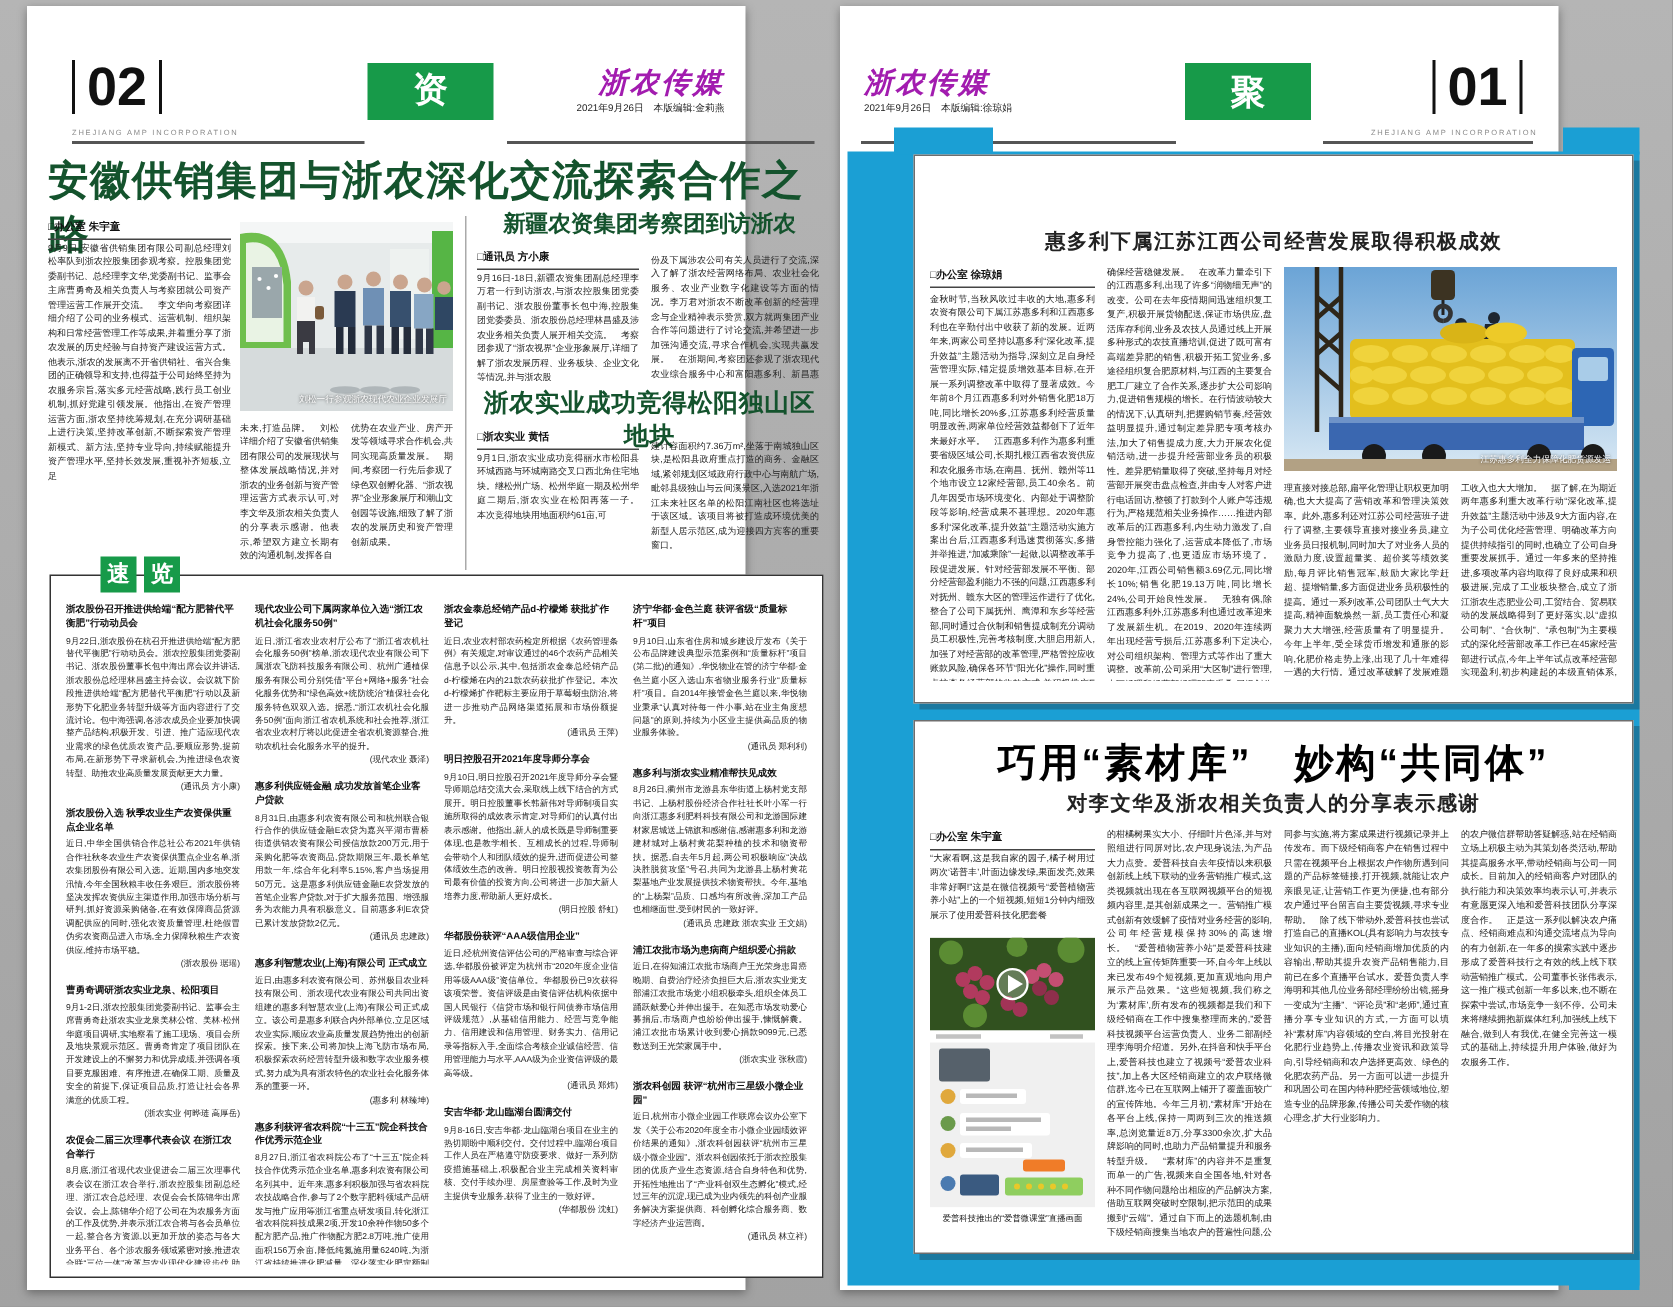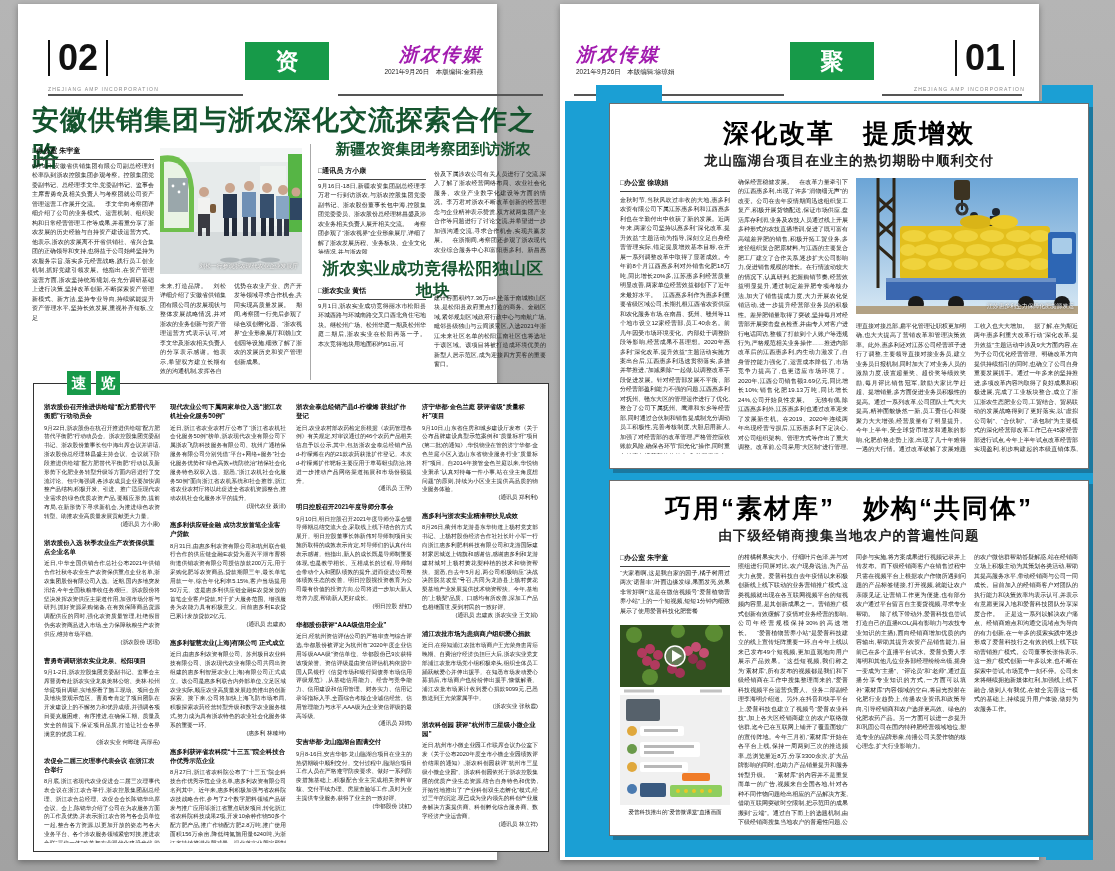--- a/index.html
+++ b/index.html
@@ -45,21 +45,21 @@
 </head>
 <body>
 
 <div class="canvas">
 
   <div class="page page-left">
     <div class="hdr">
       <div class="pageno" style="left:30px;">02</div>
       <div class="corp" style="left:30px;top:46px;">ZHEJIANG AMP INCORPORATION</div>
       <div class="rule" style="left:30px;top:54px;width:195px;"></div>
-      <div class="secbox" style="left:227px;">资 讯</div>
+      <div class="secbox" style="left:227px;font-family:Liberation Mono, monospace;">资 讯</div>
       <div class="brand" style="right:14px;top:2px;">浙农传媒</div>
       <div class="dateline" style="right:14px;top:28px;">2021年9月26日　本版编辑:金莉燕</div>
       <div class="rule" style="left:320px;top:54px;width:205px;"></div>
     </div>
 
     <div class="headline" style="left:14px;top:98px;width:512px;font-size:27px;letter-spacing:1px;">安徽供销集团与浙农深化交流探索合作之路</div>
 
     <div class="byline" style="left:14px;top:142px;width:122px;">□办公室 朱宇童</div>
     <div class="coltxt" style="left:14px;top:158px;width:122px;height:220px;">9月9日,安徽省供销集团有限公司副总经理刘松率队到浙农控股集团参观考察。控股集团党委副书记、总经理李文华,党委副书记、监事会主席曹勇奇及相关负责人与考察团就公司资产管理运营工作展开交流。　李文华向考察团详细介绍了公司的业务模式、运营机制、组织架构和日常经营管理工作等成果,并着重分享了浙农发展的历史经验与自持资产建设运营方式。他表示,浙农的发展离不开省供销社、省兴合集团的正确领导和支持,也得益于公司始终坚持为农服务宗旨,落实多元经营战略,践行员工创业机制,抓好党建引领发展。他指出,在资产管理运营方面,浙农坚持统筹规划,在充分调研基础上进行决策,坚持改革创新,不断探索资产管理新模式、新方法,坚持专业导向,持续赋能提升资产管理水平,坚持长效发展,重视补齐短板,立足</div>
 
@@ -229,22 +229,21 @@
       <div class="corp" style="right:14px;top:46px;">ZHEJIANG AMP INCORPORATION</div>
       <div class="rule" style="left:322px;top:54px;width:140px;"></div>
     </div>
 
     <div class="blue-field"></div>
     <div class="blue-tab" style="left:36px;top:81px;width:66px;height:18px;"></div>
     <div class="blue-tab" style="left:482px;top:81px;width:51px;height:18px;"></div>
     <div class="blue-tab" style="left:486px;top:830px;width:47px;height:26px;"></div>
 
     <div class="focus-box" style="top:99px;height:364px;">
-      <div class="f-title" style="top:12px;">深化改革　提质增效</div>
-      <div class="f-sub" style="top:48px;">龙山臨湖台项目在业主的热切期盼中顺利交付</div>
+      <div class="f-sub" style="top:48px;">惠多利下属江苏江西公司经营发展取得积极成效</div>
       <div class="byline" style="left:10px;top:74px;width:110px;">□办公室 徐琼娟</div>
       <div class="coltxt" style="left:10px;top:92px;width:110px;height:258px;">金秋时节,当秋风吹过丰收的大地,惠多利农资有限公司下属江苏惠多利和江西惠多利也在辛勤付出中收获了新的发展。近两年来,两家公司坚持以惠多利“深化改革,提升效益”主题活动为指导,深刻立足自身经营管理实际,锚定提质增效基本目标,在开展一系列调整改革中取得了显著成效。今年前8个月江西惠多利对外销售化肥18万吨,同比增长20%多,江苏惠多利经营质量明显改善,两家单位经营效益都创下了近年来最好水平。　江西惠多利作为惠多利重要省级区域公司,长期扎根江西省农资供应和农化服务市场,在南昌、抚州、赣州等11个地市设立12家经营部,员工40余名。前几年因受市场环境变化、内部处于调整阶段等影响,经营成果不甚理想。2020年惠多利“深化改革,提升效益”主题活动实施方案出台后,江西惠多利迅速贯彻落实,多措并举推进,“加减乘除”一起做,以调整改革手段促进发展。针对经营部发展不平衡、部分经营部盈利能力不强的问题,江西惠多利对抚州、赣东大区的管理运作进行了优化,整合了公司下属抚州、鹰潭和东乡等经营部,同时通过合伙制和销售提成制充分调动员工积极性,完善考核制度,大胆启用新人,加强了对经营部的改革管理,严格管控应收账款风险,确保各环节“阳光化”操作,同时重点核查各经营部的收款方式,并积极推广E农贷,</div>
       <div class="coltxt" style="left:128px;top:74px;width:110px;height:276px;">确保经营稳健发展。　在改革力量牵引下的江西惠多利,出现了许多“润物细无声”的改变。公司在去年疫情期间迅速组织复工复产,积极开展货物配送,保证市场供应,盘活库存利润,业务及农技人员通过线上开展多种形式的农技直播培训,促进了既可富有高端差异肥的销售,积极开拓工贸业务,多途径组织复合肥原材料,与江西的主要复合肥工厂建立了合作关系,逐步扩大公司影响力,促进销售规模的增长。在行情波动较大的情况下,认真研判,把握购销节奏,经营效益明显提升,通过制定差异肥专项考核办法,加大了销售提成力度,大力开展农化促销活动,进一步提升经营部业务员的积极性。差异肥销量取得了突破,坚持每月对经营部开展突击盘点检查,并由专人对客户进行电话回访,整顿了打款到个人账户等违规行为,严格规范相关业务操作……推进内部改革后的江西惠多利,内生动力激发了,自身管控能力强化了,运营成本降低了,市场竞争力提高了,也更适应市场环境了。2020年,江西公司销售额3.69亿元,同比增长10%;销售化肥19.13万吨,同比增长24%,公司开始良性发展。　无独有偶,除江西惠多利外,江苏惠多利也通过改革迎来了发展新生机。在2019、2020年连续两年出现经营亏损后,江苏惠多利下定决心,对公司组织架构、管理方式等作出了重大调整。改革前,公司采用“大区制”进行管理,大区经理和经营部经理职责重叠,层级划分不清晰,难免影响对接及执行效率。为了提高组织运转效率,江苏惠多利取消了“大区制”,转而由经</div>
       <div class="photo" style="left:246px;top:74px;width:222px;height:136px;">
         <svg width="222" height="136" viewBox="0 0 222 136">
           <defs>
               <linearGradient id="sky" x1="0" y1="0" x2="0" y2="1">
                 <stop offset="0" stop-color="#6ba4d6"></stop>
                 <stop offset="1" stop-color="#d8e8f4"></stop>
               </linearGradient>
@@ -304,21 +303,21 @@
           <rect y="128" width="222" height="8" fill="#b2a184"></rect>
         </svg>
         <div class="photo-cap">江苏惠多利全力保障化肥货源发运</div>
       </div>
       <div class="coltxt" style="left:246px;top:218px;width:110px;height:132px;">理直接对接总部,扁平化管理让职权更加明确,也大大提高了营销改革和管理决策效率。此外,惠多利还对江苏公司经营班子进行了调整,主要领导直接对接业务员,建立业务员日报机制,同时加大了对业务人员的激励力度,设置超量奖、超价奖等绩效奖励,每月评比销售冠军,鼓励大家比学赶超、提增销量,多方面促进业务员积极性的提高。通过一系列改革,公司团队士气大大提高,精神面貌焕然一新,员工责任心和凝聚力大大增强,经营质量有了明显提升。　今年上半年,受全球货币增发和通胀的影响,化肥价格走势上涨,出现了几十年难得一遇的大行情。通过改革破解了发展难题的江苏惠多利及时抓住机遇,上下同心,抓好行情研判,加大采购力度,把握销售节奏,复合肥、磷肥、钾肥等产品毛利大幅增长,逆转了经营颓势,取得了较好效益,员</div>
       <div class="coltxt" style="left:364px;top:218px;width:104px;height:132px;">工收入也大大增加。　据了解,在为期近两年惠多利重大改革行动“深化改革,提升效益”主题活动中涉及9大方面内容,在为子公司优化经营管理、明确改革方向提供持续指引的同时,也确立了公司自身重要发展抓手。通过一年多来的坚持推进,多项改革内容均取得了良好成果和积极进展,完成了工业板块整合,成立了浙江浙农生态肥业公司,工贸结合、贸易联动的发展战略得到了更好落实,以“虚拟公司制”、“合伙制”、“承包制”为主要模式的深化经营部改革工作已在45家经营部进行试点,今年上半年试点改革经营部实现盈利,初步构建起的本级直销体系,与原有的网络分销体系形成了有机结合,使得原有市场区域得到突破……这一系列变化为惠多利推动高质量发展奠定了坚实基础,开创了公司在新市场形势下的发展新气象。</div>
     </div>
 
     <div class="focus-box" style="top:476px;height:354px;">
       <div class="f-title" style="top:10px;">巧用“素材库”　妙构“共同体”</div>
-      <div class="f-sub" style="top:46px;">由下级经销商搜集当地农户的普遍性问题</div>
+      <div class="f-sub" style="top:46px;">对李文华及浙农相关负责人的分享表示感谢</div>
       <div class="byline" style="left:10px;top:72px;width:110px;">□办公室 朱宇童</div>
       <div class="coltxt" style="left:10px;top:88px;width:110px;height:54px;">“大家看啊,这是我自家的园子,橘子树用过两次‘诺普丰’,叶面边缘发绿,果面发亮,效果非常好啊!”这是在微信视频号“爱普植物营养小站”上的一个短视频,短短1分钟内细致展示了使用爱普科技化肥套餐</div>
       <div class="photo" style="left:10px;top:144px;width:110px;height:180px;">
         <svg width="110" height="180" viewBox="0 0 110 180">
           <rect width="110" height="180" fill="#f0f0f0"></rect>
           <g>
             <rect width="110" height="62" fill="#31511f"></rect>
             <g fill="#5b8c33">
                 <circle cx="14" cy="10" r="8"></circle>
                 <circle cx="94" cy="8" r="9"></circle>

